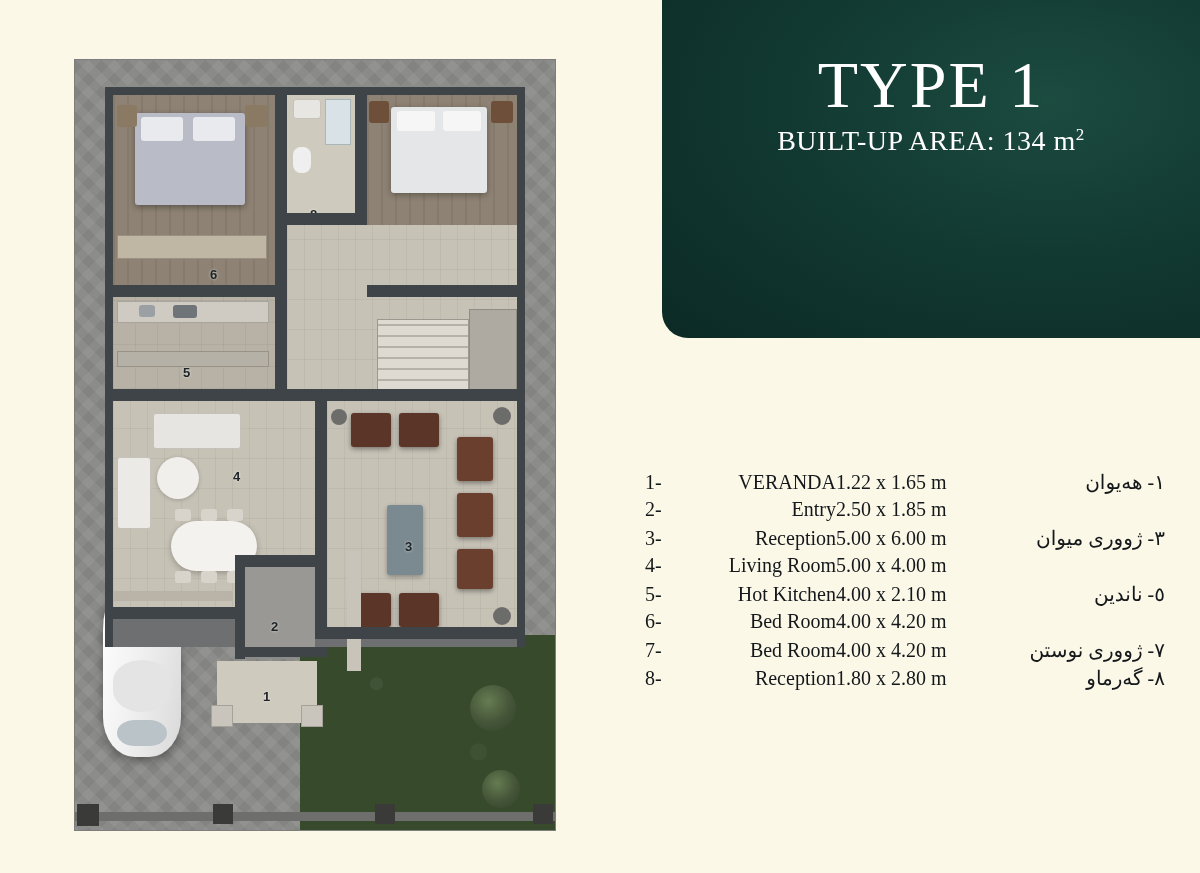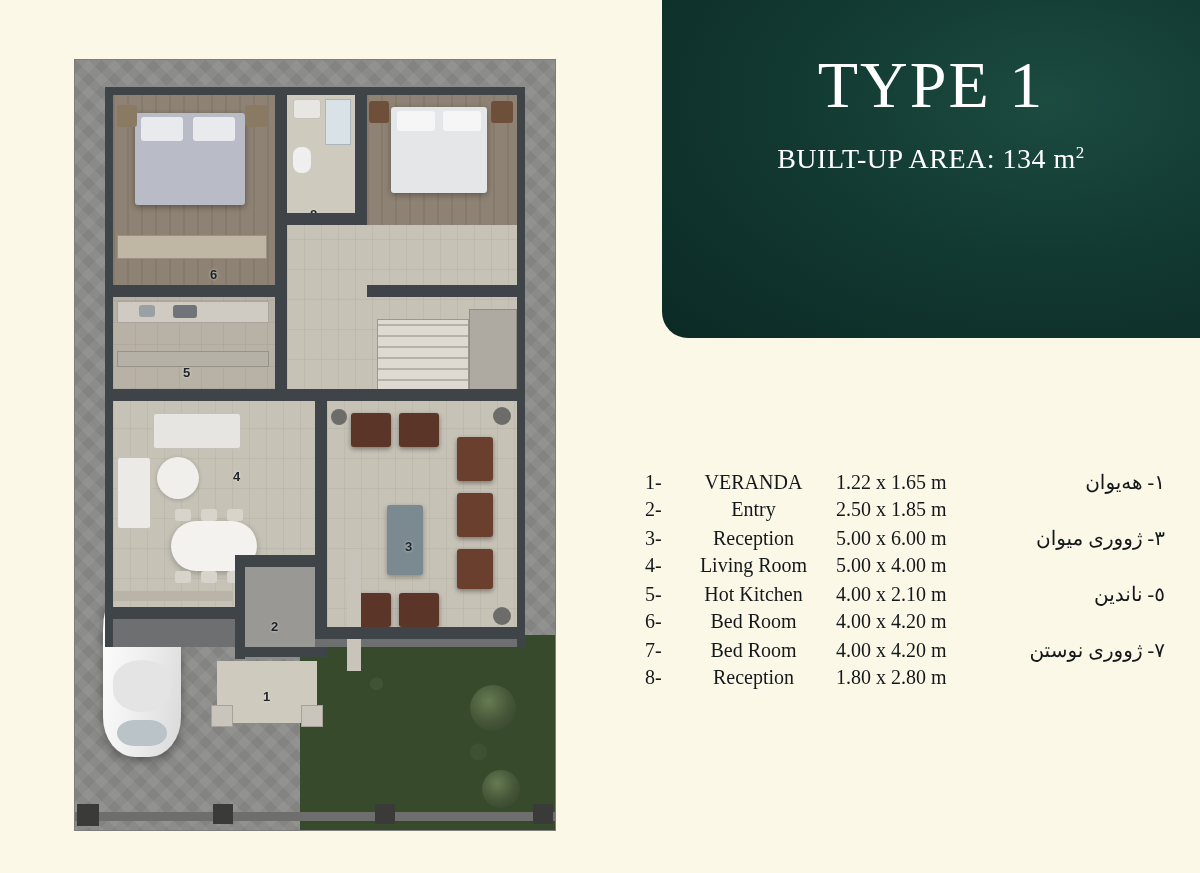--- a/index.html
+++ b/index.html
@@ -138,42 +138,42 @@
     letter-spacing: 1px;
   }
   #title-area sup { font-size: 17px; }
   #title-floor {
     font-size: 28px;
     margin-top: 66px;
     letter-spacing: .5px;
   }
   #title-builtup {
     font-size: 28px;
-    margin-top: 25px;
+    margin-top: 7px;
     letter-spacing: .5px;
   }
   #title-builtup sup { font-size: 17px; }
 
   
   #legend {
     position: absolute;
     left: 645px;
     top: 470px;
     width: 520px;
     font-size: 20px;
     color: #14181b;
   }
   .legend-row {
     display: flex;
     align-items: baseline;
     height: 28px;
     margin-bottom: 0px;
   }
   .lg-idx   { width: 26px; text-align: left; }
-  .lg-name  { width: 165px; text-align: center; }
+  .lg-name  { width: 165px; text-align: right; }
   .lg-dim   { width: 150px; text-align: left; }
   .lg-ku    { flex: 1; text-align: right; direction: rtl; font-size: 20px; }
 </style>
 </head>
 <body>
 
 <div id="plan-area">
 
   <div class="plan-outer">
 
@@ -351,15 +351,16 @@
     <span class="lg-idx">7-</span>
     <span class="lg-name">Bed Room</span>
     <span class="lg-dim">4.00 x 4.20 m</span>
     <span class="lg-ku">٧- ژووری نوستن</span>
   </div>
 
   <div class="legend-row">
     <span class="lg-idx">8-</span>
     <span class="lg-name">Reception</span>
     <span class="lg-dim">1.80 x 2.80 m</span>
+    <span class="lg-ku">٨- گەرماو</span>
   </div>
 
 </div>
 
 </body></html>

